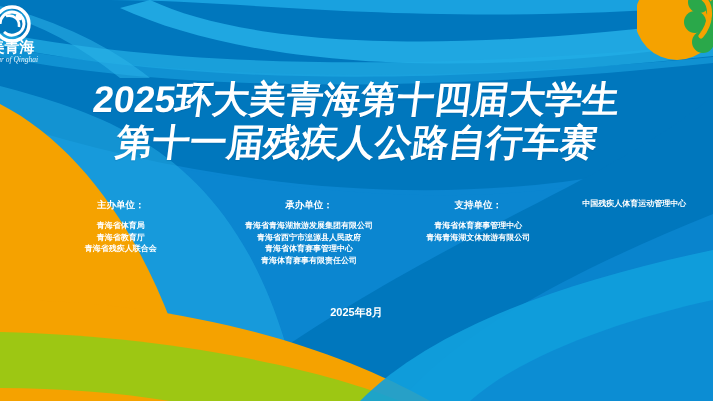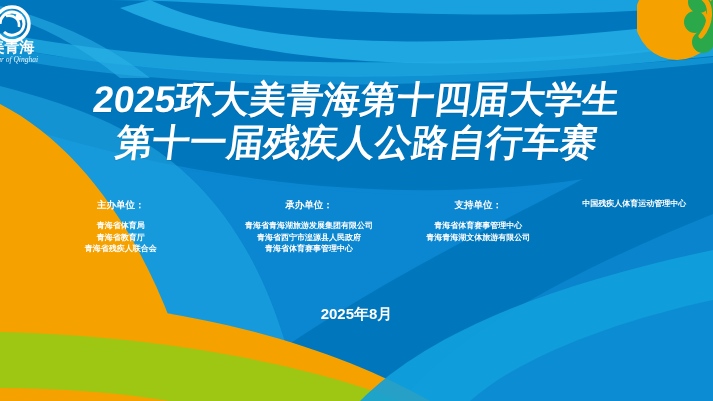--- a/index.html
+++ b/index.html
@@ -104,21 +104,21 @@
   .credit-col.c4 .credit-list { }
 
   
   .date {
     position: absolute;
     left: 0;
     top: 305px;
     width: 713px;
     text-align: center;
     color: #ffffff;
-    font-size: 15px;
+    font-size: 11px;
     font-weight: bold;
     letter-spacing: 0px;
   }
 </style>
 </head>
 <body>
 
 <div id="poster">
 
   <svg id="bg-svg" viewBox="0 0 713 401" preserveAspectRatio="none">
@@ -198,20 +198,21 @@
         <div class="credit-item">青海省残疾人联合会</div>
       </div>
     </div>
 
     <div class="credit-col c2">
       <div class="credit-head">承办单位：</div>
       <div class="credit-list">
         <div class="credit-item">青海省青海湖旅游发展集团有限公司</div>
         <div class="credit-item">青海省西宁市湟源县人民政府</div>
         <div class="credit-item">青海省体育赛事管理中心</div>
+        <div class="credit-item">青海体育赛事有限责任公司</div>
       </div>
     </div>
 
     <div class="credit-col c3">
       <div class="credit-head">支持单位：</div>
       <div class="credit-list">
         <div class="credit-item">青海省体育赛事管理中心</div>
         <div class="credit-item">青海青海湖文体旅游有限公司</div>
       </div>
     </div>

